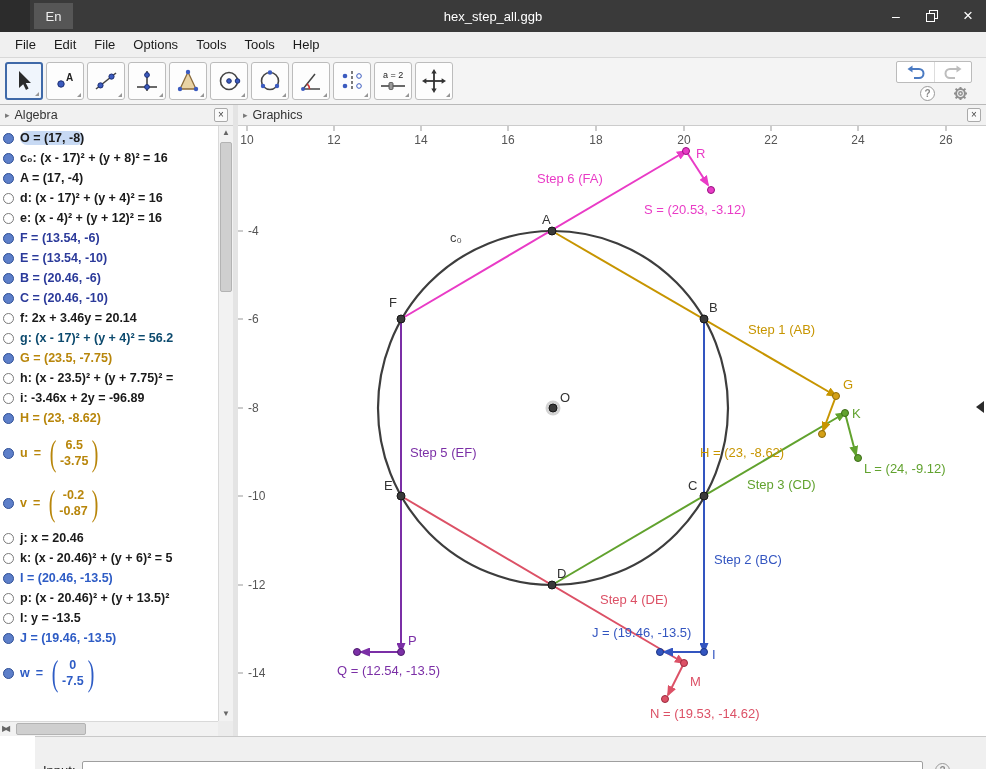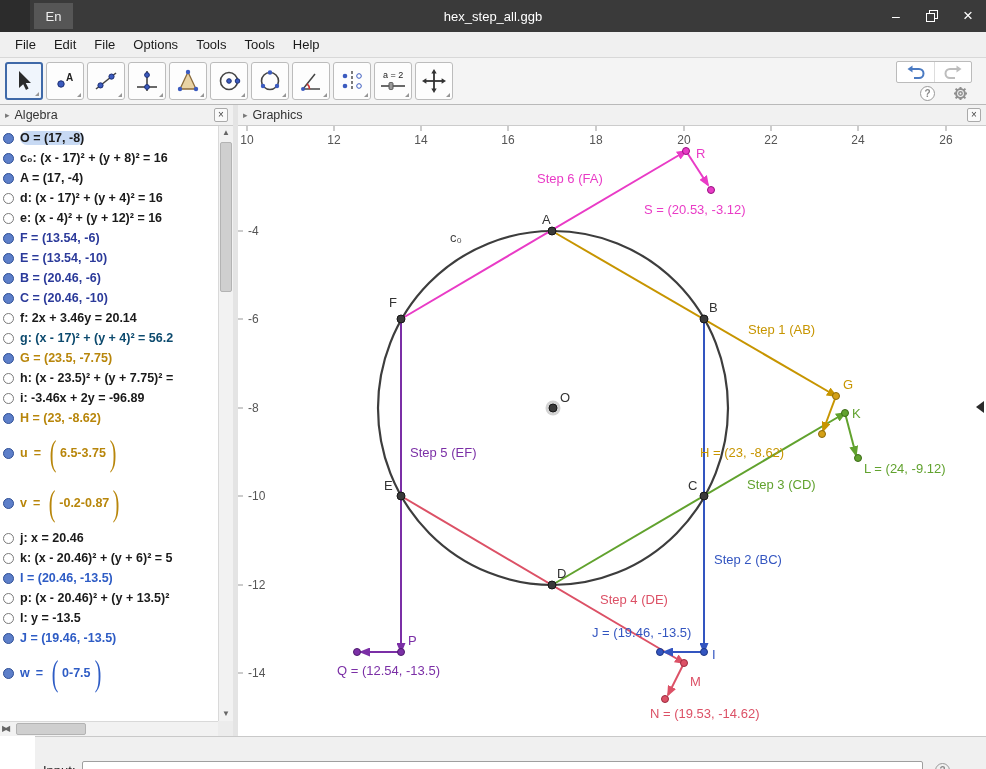--- a/index.html
+++ b/index.html
@@ -48,21 +48,21 @@
   .alg-row { height:20px; display:flex; align-items:center; padding-left:3px; white-space:nowrap; overflow:hidden; }
   .alg-row.vector { height:50px; }
   .marble { width:11px; height:11px; border-radius:50%; border:1px solid #7a7a7a; background:#fff; margin-right:6px; flex:none; }
   .marble.filled { background:#5d7fc9; border-color:#2f4f96; }
   .alg-text { font-size:12.5px; font-weight:bold; }
   .sel-text { background:#c7d9f3; }
   .vec { display:flex; align-items:center; font-size:12.5px; font-weight:bold; }
   .vname { margin-right:6px; } .veq { margin-right:6px; }
   .paren { display:inline-block; font-family:"Liberation Serif", serif; font-size:36px; font-weight:normal;
     line-height:0.85; transform:scaleX(0.55); }
-  .vcol { display:flex; flex-direction:row; align-items:flex-start; line-height:1.3; margin:0 1px; }
+  .vcol { display:flex; flex-direction:column; align-items:center; line-height:1.3; margin:0 1px; }
   .vscroll { position:absolute; top:0; right:0; width:15px; bottom:15px; background:#f2f2f2; border-left:1px solid #d9d9d9; }
   .sarr { position:absolute; left:0; width:100%; text-align:center; color:#666; font-size:8px; line-height:14px; }
   .sarr.up { top:0; } .sarr.down { bottom:0; }
   .vthumb { position:absolute; left:1px; right:1px; top:16px; height:150px; background:#cfcfcf; border:1px solid #b3b3b3; border-radius:2px; }
   .hscroll { position:absolute; left:0; bottom:0; height:15px; right:15px; background:#f2f2f2; border-top:1px solid #d9d9d9; }
   .sarr.left { position:absolute; left:2px; top:0; width:10px; line-height:14px; }
   .sarr.right { position:absolute; right:2px; top:0; width:10px; line-height:14px; }
   .hthumb { position:absolute; top:1px; bottom:1px; left:16px; width:70px; background:#cfcfcf; border:1px solid #b3b3b3; border-radius:2px; }
   .scroll-corner { position:absolute; right:0; bottom:0; width:15px; height:15px; background:#ececec; }
   .panel-sep { width:5px; background:#e4e4e4; flex:none; }

